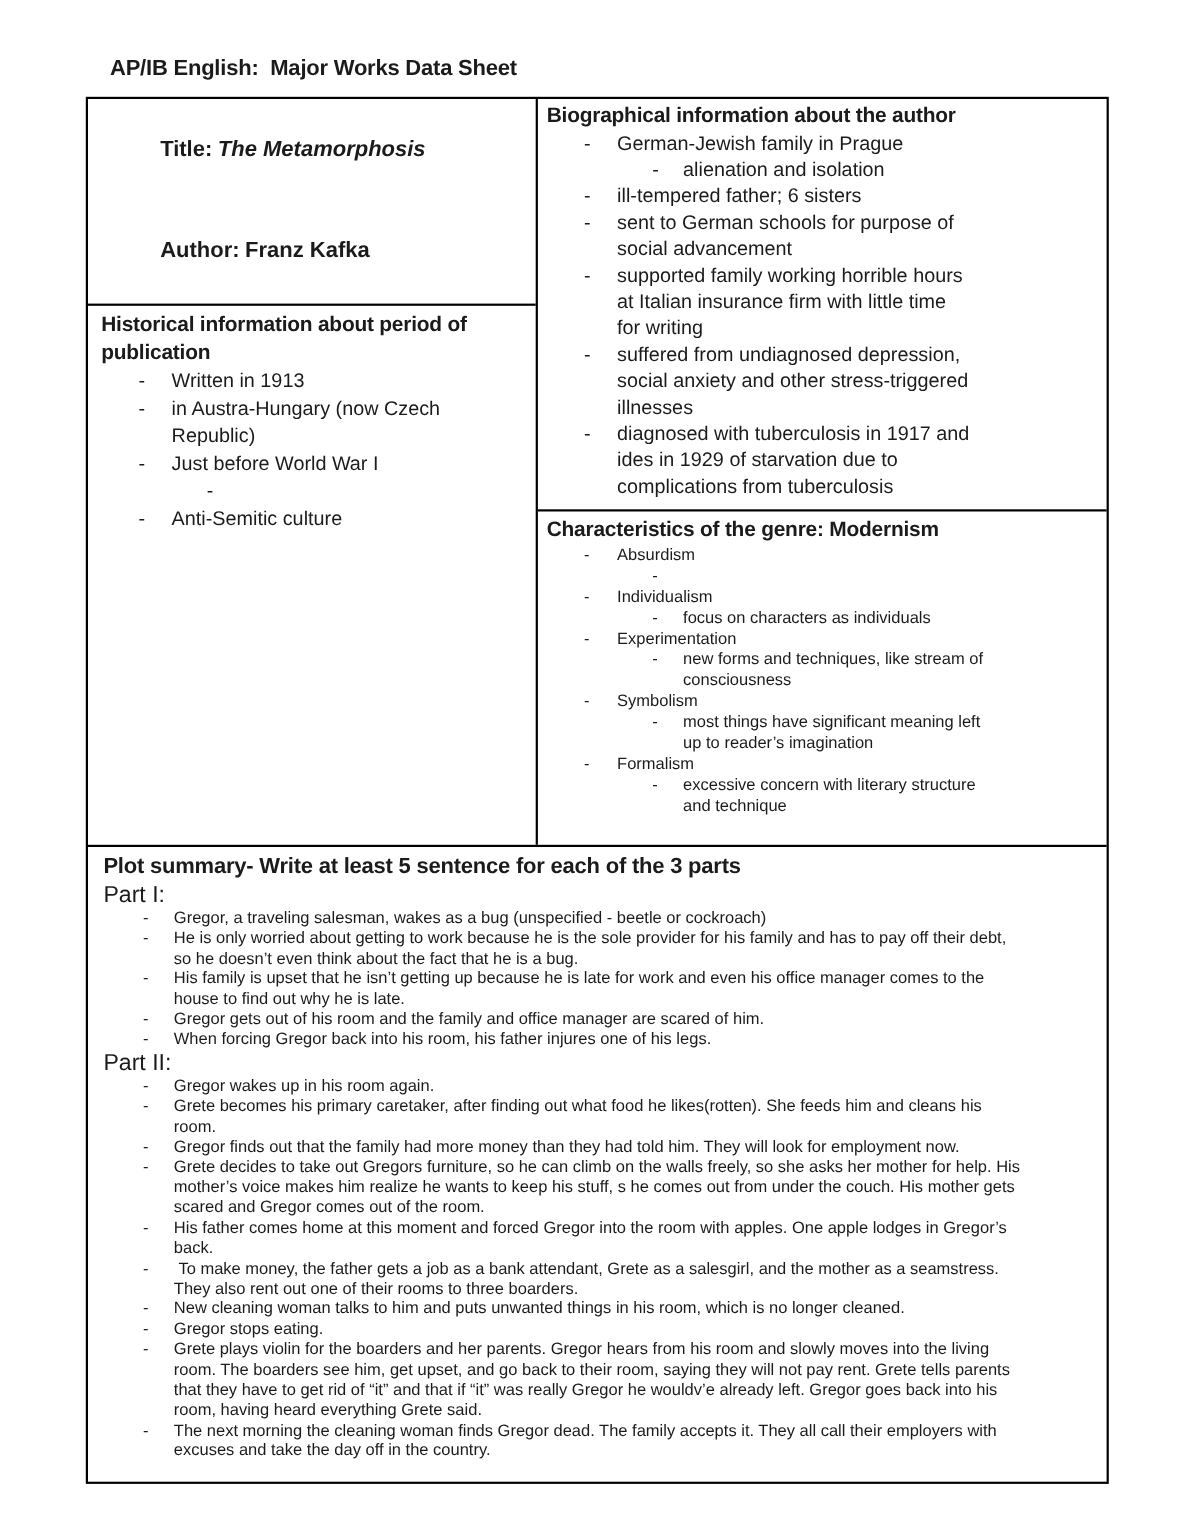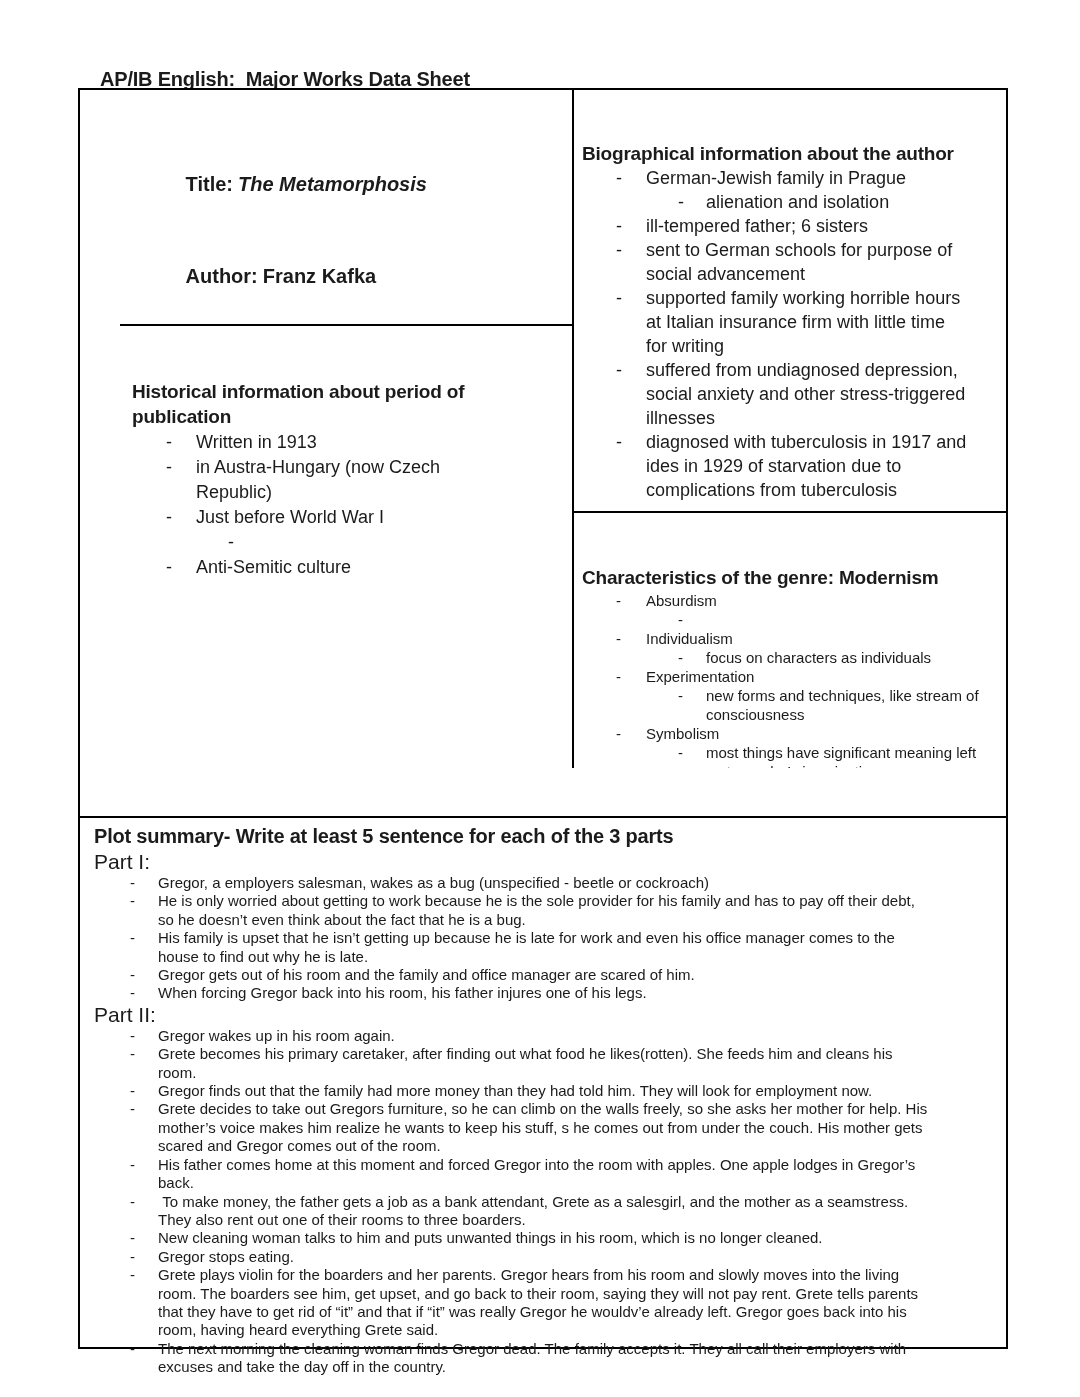--- a/index.html
+++ b/index.html
@@ -4,34 +4,34 @@
 <style>
   * { margin:0; padding:0; box-sizing:border-box; }
   html,body { background:#ffffff; }
   body {
     width:1080px; height:1397px; position:relative;
     font-family:"Liberation Sans","DejaVu Sans",sans-serif;
     color:#1b1b1b;
     -webkit-font-smoothing:antialiased;
   }
   .page-heading {
-    position:absolute; left:100px; top:68px;
+    position:absolute; left:100px; top:51px;
     font-size:20px; font-weight:bold; letter-spacing:-0.2px;
     white-space:pre;
   }
   .sheet {
     position:absolute; left:78px; top:88px;
     width:930px; height:1261px;
     border:2px solid #000000;
     background:#ffffff;
   }
   .top-area { display:flex; height:678px; }
-  .col-l { width:494px; border-right:2px solid #000; display:flex; flex-direction:column;padding-left:40px; }
+  .col-l { width:409px; border-right:2px solid #000; display:flex; flex-direction:column; }
   .col-r { flex:1; display:flex; flex-direction:column; }
-  .cell { overflow:hidden;margin-top:48px; }
+  .cell { overflow:hidden; }
   .cell-title   { height:188px; border-bottom:2px solid #000; padding:7px 10px 0 10px; }
   .cell-hist    { flex:1; padding:5px 8px 0 12px; }
   .cell-bio     { height:375px; border-bottom:2px solid #000; padding:3px 6px 0 8px; }
   .cell-genre   { flex:1; padding:4px 6px 16px 8px; }
   .cell-plot    { height:652px; border-top:2px solid #000; padding:5px 16px 0 14px; overflow:hidden; }
 
   
   .kv { font-size:20px; line-height:26px; margin-bottom:14px; white-space:pre-wrap; }
   .kv .label { font-weight:bold; margin-right:5px; }
   .kv .val-bold { font-weight:bold; }
@@ -195,21 +195,21 @@
 
   </div>
 
   <div class="cell cell-plot">
     <div class="plot-heading">Plot summary- Write at least 5 sentence for each of the 3 parts</div>
     <div>
         <div class="part-label">Part I:</div>
         <div class="list-plot">
           <div class="li li1">
             <span class="dash">-</span>
-            <span class="txt">Gregor, a employers salesman, wakes as a bug (unspecified - beetle or cockroach)</span>
+            <span class="txt">Gregor, a traveling salesman, wakes as a bug (unspecified - beetle or cockroach)</span>
           </div>
           <div class="li li1">
             <span class="dash">-</span>
             <span class="txt">He is only worried about getting to work because he is the sole provider for his family and has to pay off their debt,
 so he doesn’t even think about the fact that he is a bug.</span>
           </div>
           <div class="li li1">
             <span class="dash">-</span>
             <span class="txt">His family is upset that he isn’t getting up because he is late for work and even his office manager comes to the
 house to find out why he is late.</span>

